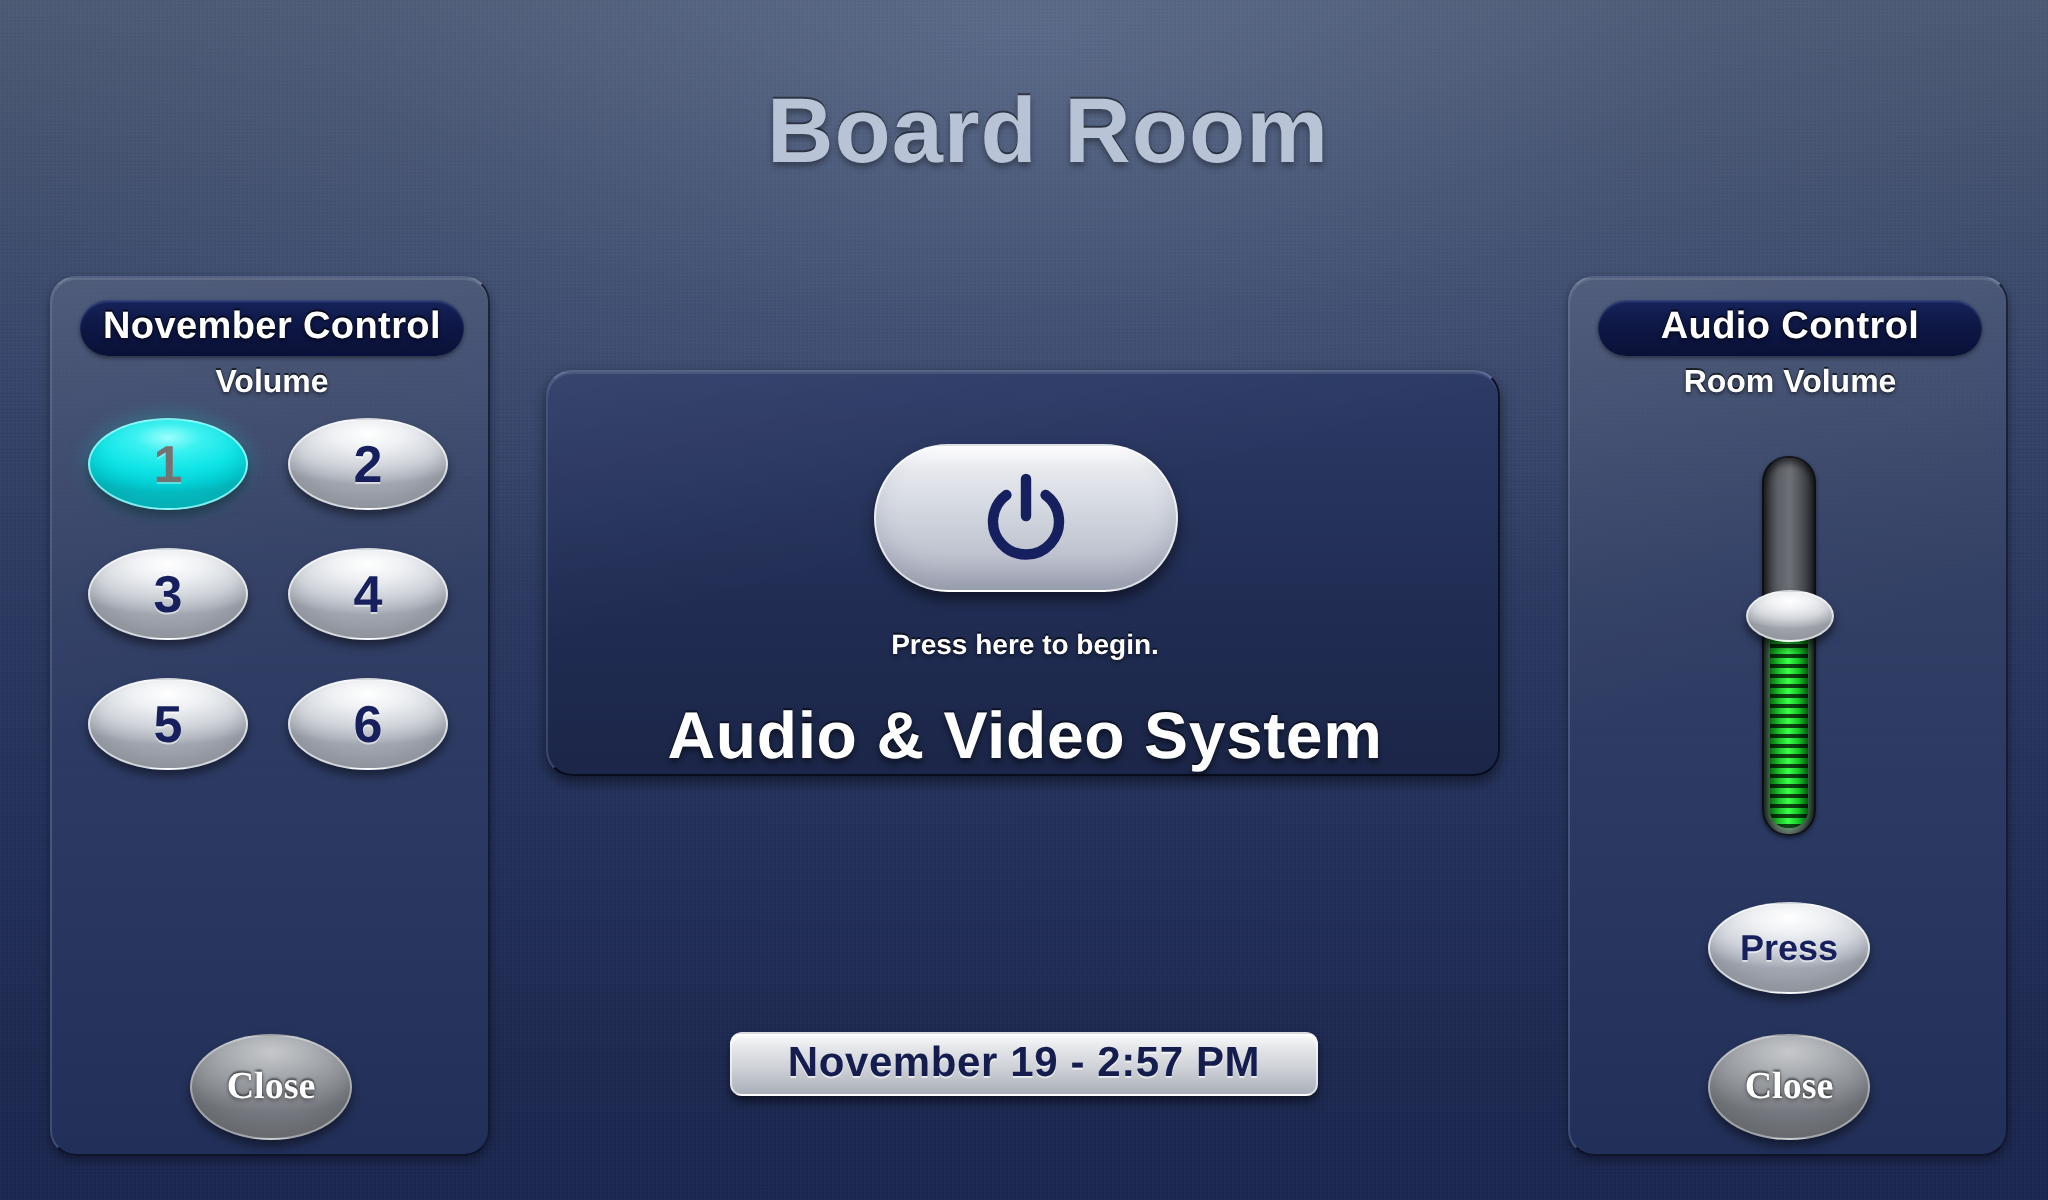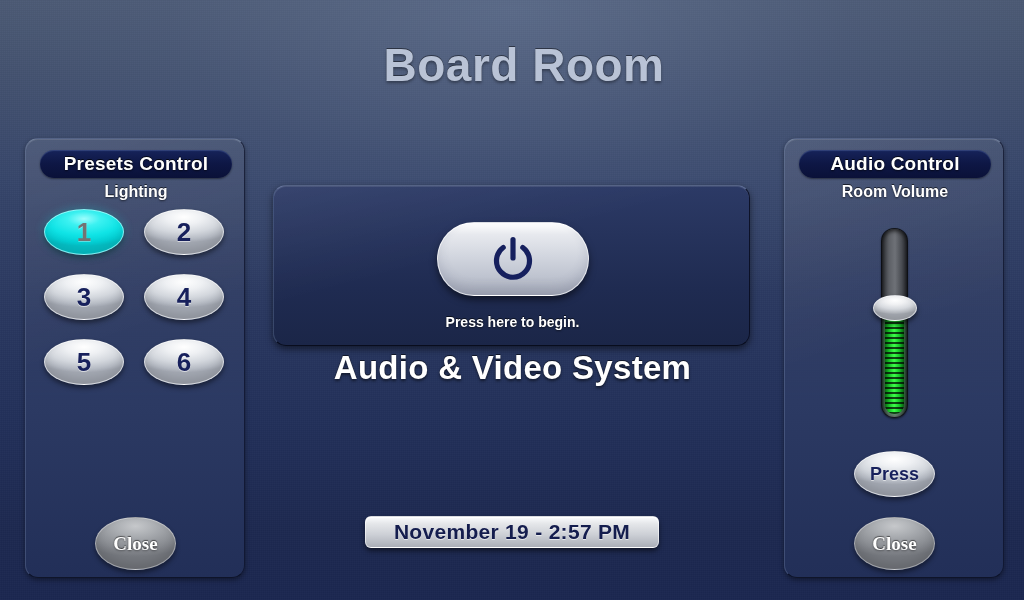--- a/index.html
+++ b/index.html
@@ -129,21 +129,21 @@
     border-radius:50%;
     background:
       radial-gradient(ellipse 78% 58% at 50% 18%, #ffffff 0%, #f0f1f3 30%, #d6d9de 62%, #b3b7be 92%, #a6aab2 100%);
     border:1px solid rgba(255,255,255,.5);
     box-shadow:0 3px 5px rgba(0,0,0,.55), inset 0 -4px 6px rgba(0,0,0,.12);
     cursor:pointer;
   }
 
   
   #center-panel {
-    position:absolute; left:273px; top:185px; width:477px; height:161px;
+    position:absolute; left:273px; top:185px; width:477px; height:203px;
     border-radius:13px;
     background:
       linear-gradient(165deg, rgba(255,255,255,.055) 0%, rgba(255,255,255,0) 42%),
       linear-gradient(180deg, #2c3a66 0%, #26335c 30%, #1f2b51 65%, #1b2648 100%);
     border-top:1px solid rgba(175,192,225,.40);
     border-left:1px solid rgba(150,170,205,.25);
     border-right:1px solid rgba(8,12,30,.85);
     border-bottom:1px solid rgba(5,8,22,.9);
     box-shadow:0 3px 7px rgba(0,0,0,.5), inset 0 1px 0 rgba(255,255,255,.10);
   }
@@ -182,22 +182,22 @@
   }
 </style>
 </head>
 <body>
 
 <div id="noise"></div>
 
 <div id="page-title">Board Room</div>
 
 <div class="side-panel" id="lighting-panel">
-  <div class="panel-pill">Presets Control</div>
-  <div class="panel-sub">Lighting</div>
+  <div class="panel-pill">November Control</div>
+  <div class="panel-sub">Volume</div>
 
   <div class="oval preset active" style="left:18px; top:70px;">
     <span>1</span>
   </div>
   <div class="oval silver preset" style="left:118px; top:70px;">
     <span>2</span>
   </div>
   <div class="oval silver preset" style="left:18px; top:135px;">
     <span>3</span>
   </div>

